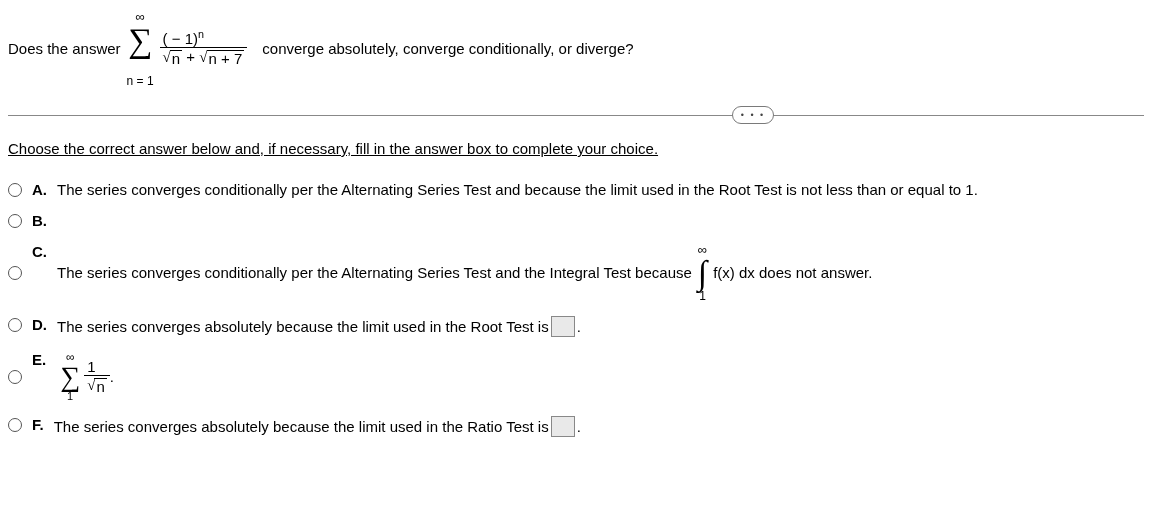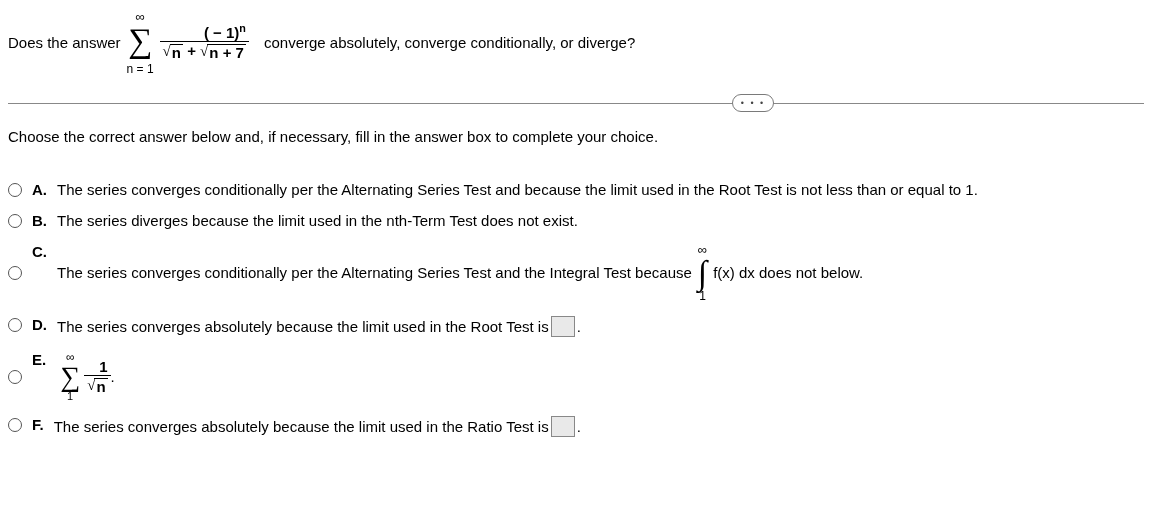--- a/index.html
+++ b/index.html
@@ -28,25 +28,24 @@
   .sum-block {
     display: inline-flex;
     flex-direction: column;
     align-items: center;
     justify-content: center;
     line-height: 1;
     margin-right:6px;
   }
   .sum-block .upper {font-size: 13px; margin-bottom: 1px;}
   .sum-block .sigma {font-size: 34px; font-family:'Times New Roman',serif;}
-  .sum-block .lower {font-size: 12px; margin-top: 5px;}
+  .sum-block .lower {font-size: 12px; margin-top: 17px;}
   .fraction {
-    display:inline-flex; flex-direction:column; align-items:flex-end; line-height:1;
+    display:inline-flex; flex-direction:column; align-items:flex-start; line-height:1;
     vertical-align:middle;
-    font-weight:bold;
   }
   .fraction .num {padding:0 3px 1px 3px;}
   .fraction .den {border-top:1px solid #000; padding:1px 3px 0 3px;}
   .sup{font-size:0.72em; vertical-align:super; line-height:0;}
   .sqrt {display:inline-flex; align-items:flex-start;}
   .sqrt .rad{font-family:'Times New Roman',serif;}
   .sqrt .arg{border-top:1px solid #000; padding:0 2px; margin-left:-1px;}
   hr.divider{
     border: none;
     border-top:1px solid #888;
@@ -61,21 +60,21 @@
     border:1px solid #7a7a7a;
     border-radius:9px;
     width:40px;
     height:16px;
     font-size:9px;
     display:flex;align-items:center;justify-content:center;
     color:#444;
     letter-spacing:2px;
     cursor:pointer;
   }
-  .instruction{margin-bottom:36px;}
+  .instruction{margin-bottom:24px;text-decoration:underline;}
   .choices{}
   .choice-row{
     display:flex;
     align-items:flex-start;
     margin-bottom:14px;
   }
   .choice-row.tall{align-items:center;}
   .radio{
     appearance:none;
     -webkit-appearance:none;
@@ -153,34 +152,33 @@
 
   <div class="choice-row">
     <input type="radio" class="radio" name="ans" style="">
     <span class="ch-label">A.</span>
     <span class="ch-body">The series converges conditionally per the Alternating Series Test and because the limit used in the Root Test is not less than or equal to 1.</span>
   </div>
 
   <div class="choice-row">
     <input type="radio" class="radio" name="ans" style="">
     <span class="ch-label">B.</span>
-    <span class="ch-body">The series diverges because the limit used in the nth-Term Test does not exist.</span>
   </div>
 
   <div class="choice-row tall">
     <input type="radio" class="radio" name="ans" style="margin-top: 0px;">
     <span class="ch-label" style="align-self:flex-start;">C.</span>
     <span class="ch-body">
       <span>The series converges conditionally per the Alternating Series Test and the Integral Test because</span>
       <span class="int-block">
         <span class="ub">∞</span>
         <span class="sym">∫</span>
         <span class="lb">1</span>
       </span>
-      <span>f(x) dx does not below.</span>
+      <span>f(x) dx does not answer.</span>
     </span>
   </div>
 
   <div class="choice-row">
     <input type="radio" class="radio" name="ans" style="">
     <span class="ch-label">D.</span>
     <span class="ch-body">
       <span>The series converges absolutely because the limit used in the Root Test is</span>
       <span class="ans-box"></span>
       <span>.</span>

